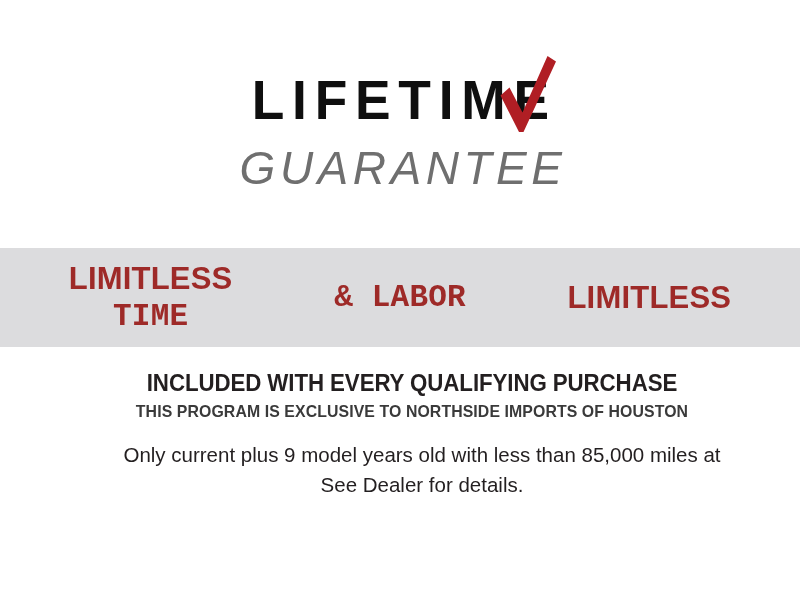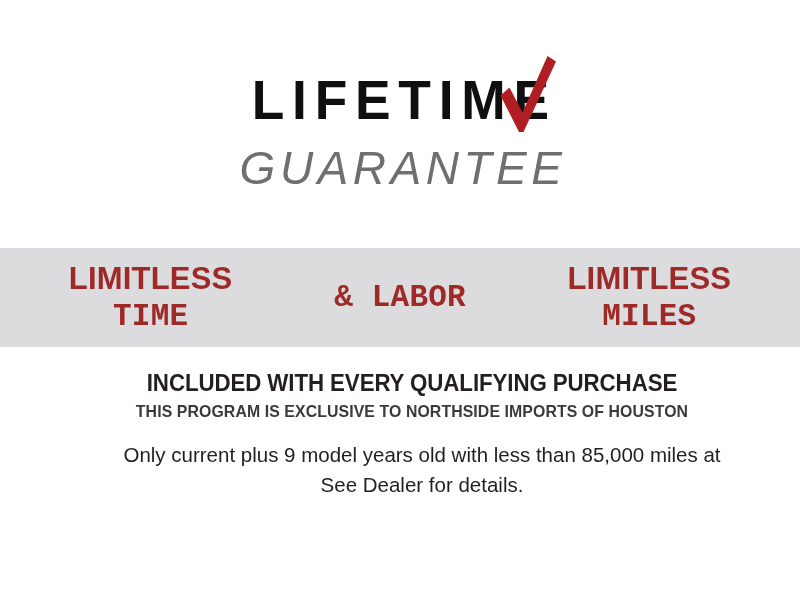--- a/index.html
+++ b/index.html
@@ -174,21 +174,20 @@
       <span>LIMITLESS</span>
       <span class="l2">TIME</span>
     </div>
 
     <div class="benefit-col">
       <span class="l2">&amp; LABOR</span>
     </div>
 
     <div class="benefit-col">
       <span>LIMITLESS</span>
-      <span class="l2">MILES</span>
     </div>
 
   </div>
 
   <div class="info-block">
     <div class="headline">INCLUDED WITH EVERY QUALIFYING PURCHASE</div>
 
     <div class="subheadline">THIS PROGRAM IS EXCLUSIVE TO NORTHSIDE IMPORTS OF HOUSTON</div>
 
     <div class="disclaimer">

